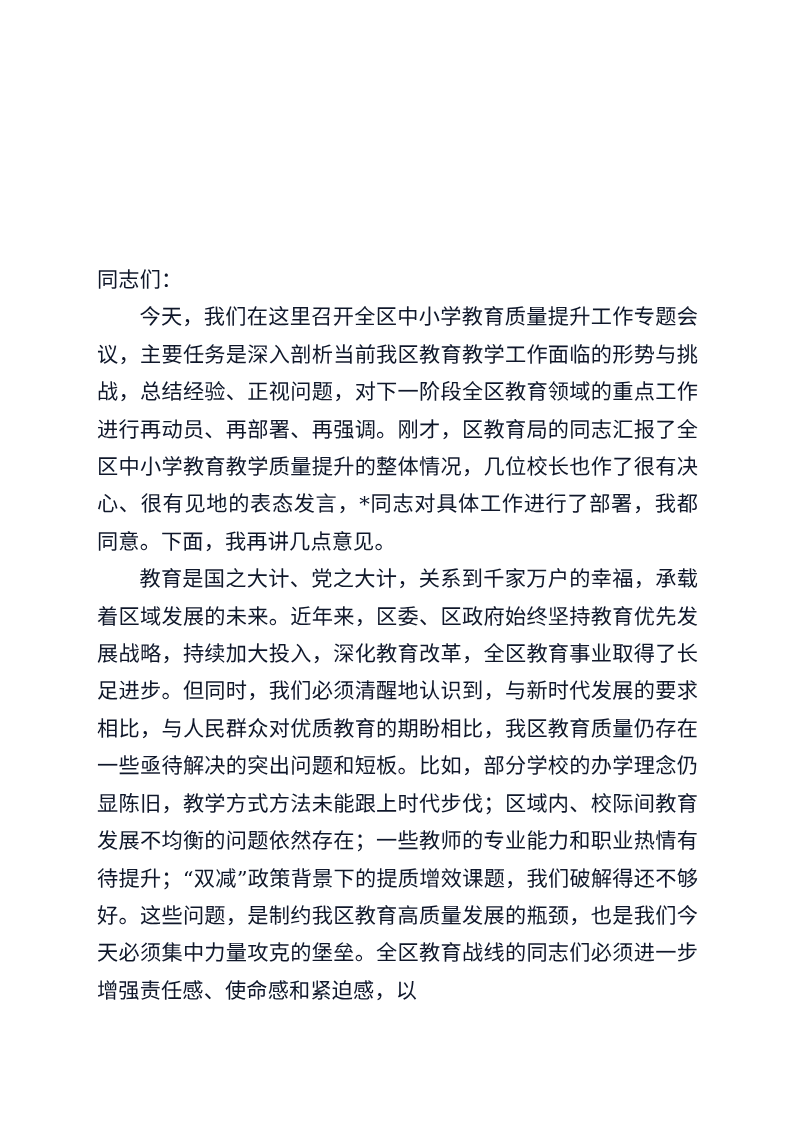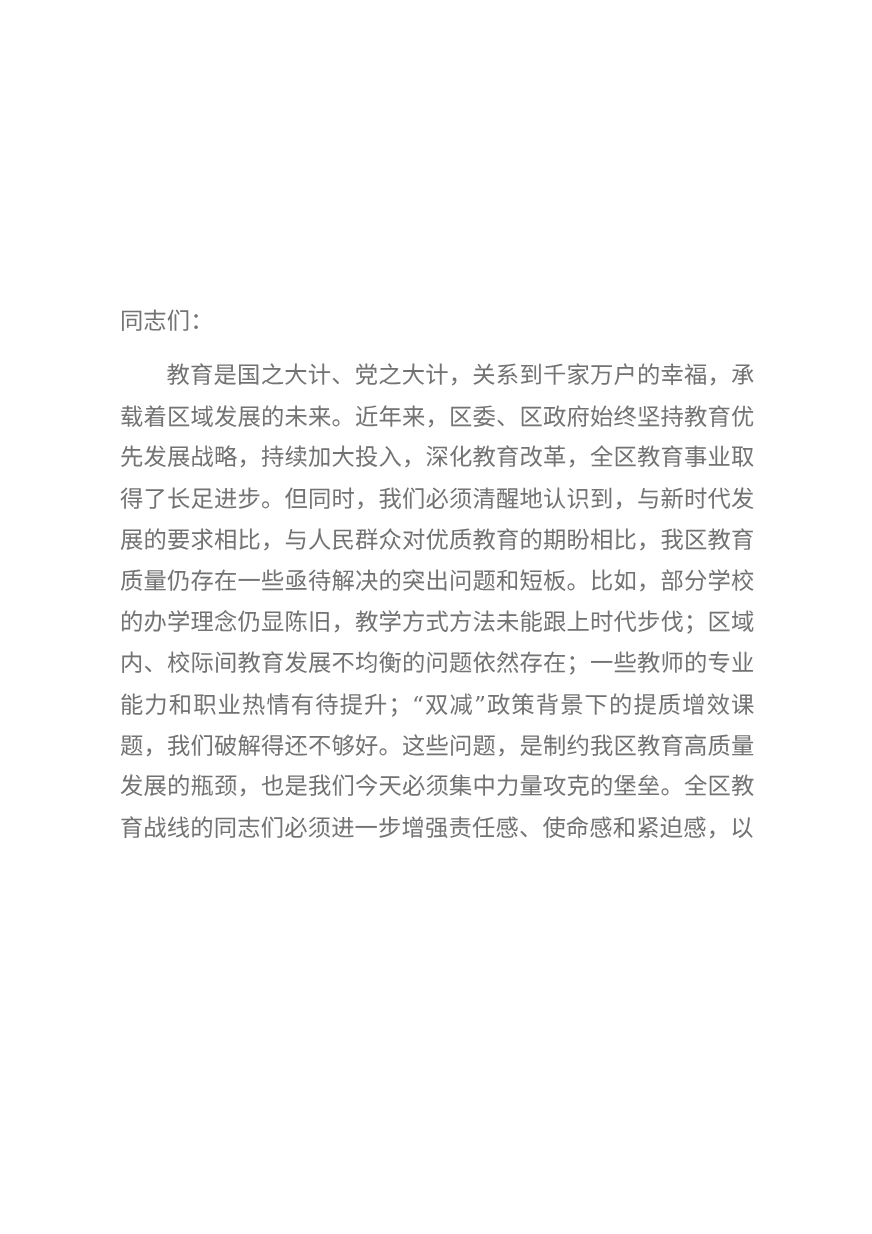--- a/index.html
+++ b/index.html
@@ -44,22 +44,22 @@
     position: absolute;
     left: 97px;
     top: 261px;
     width: 601px;
   }
 
   .para {
     font-family: "DejaVu Serif", "Liberation Serif", serif;
     font-size: 21.2px;
     line-height: 37.4px;
-    color: #737373;
-    margin: 12px;
+    color: #0f172a;
+    margin: 0;
     text-align: justify;
     text-justify: inter-character;
     text-align-last: left;
     word-break: break-all;
     letter-spacing: 0.15px;
     
     font-weight: 400;
   }
 
   .para.salutation {
@@ -73,18 +73,19 @@
 </head>
 <body>
 
 <div class="page">
 
 
   <div class="doc-body">
 
     <p class="para salutation">同志们：</p>
 
+    <p class="para indented">今天，我们在这里召开全区中小学教育质量提升工作专题会议，主要任务是深入剖析当前我区教育教学工作面临的形势与挑战，总结经验、正视问题，对下一阶段全区教育领域的重点工作进行再动员、再部署、再强调。刚才，区教育局的同志汇报了全区中小学教育教学质量提升的整体情况，几位校长也作了很有决心、很有见地的表态发言，*同志对具体工作进行了部署，我都同意。下面，我再讲几点意见。</p>
 
     <p class="para indented">教育是国之大计、党之大计，关系到千家万户的幸福，承载着区域发展的未来。近年来，区委、区政府始终坚持教育优先发展战略，持续加大投入，深化教育改革，全区教育事业取得了长足进步。但同时，我们必须清醒地认识到，与新时代发展的要求相比，与人民群众对优质教育的期盼相比，我区教育质量仍存在一些亟待解决的突出问题和短板。比如，部分学校的办学理念仍显陈旧，教学方式方法未能跟上时代步伐；区域内、校际间教育发展不均衡的问题依然存在；一些教师的专业能力和职业热情有待提升；“双减”政策背景下的提质增效课题，我们破解得还不够好。这些问题，是制约我区教育高质量发展的瓶颈，也是我们今天必须集中力量攻克的堡垒。全区教育战线的同志们必须进一步增强责任感、使命感和紧迫感，以</p>
 
   </div>
 
 </div>
 
 </body></html>

